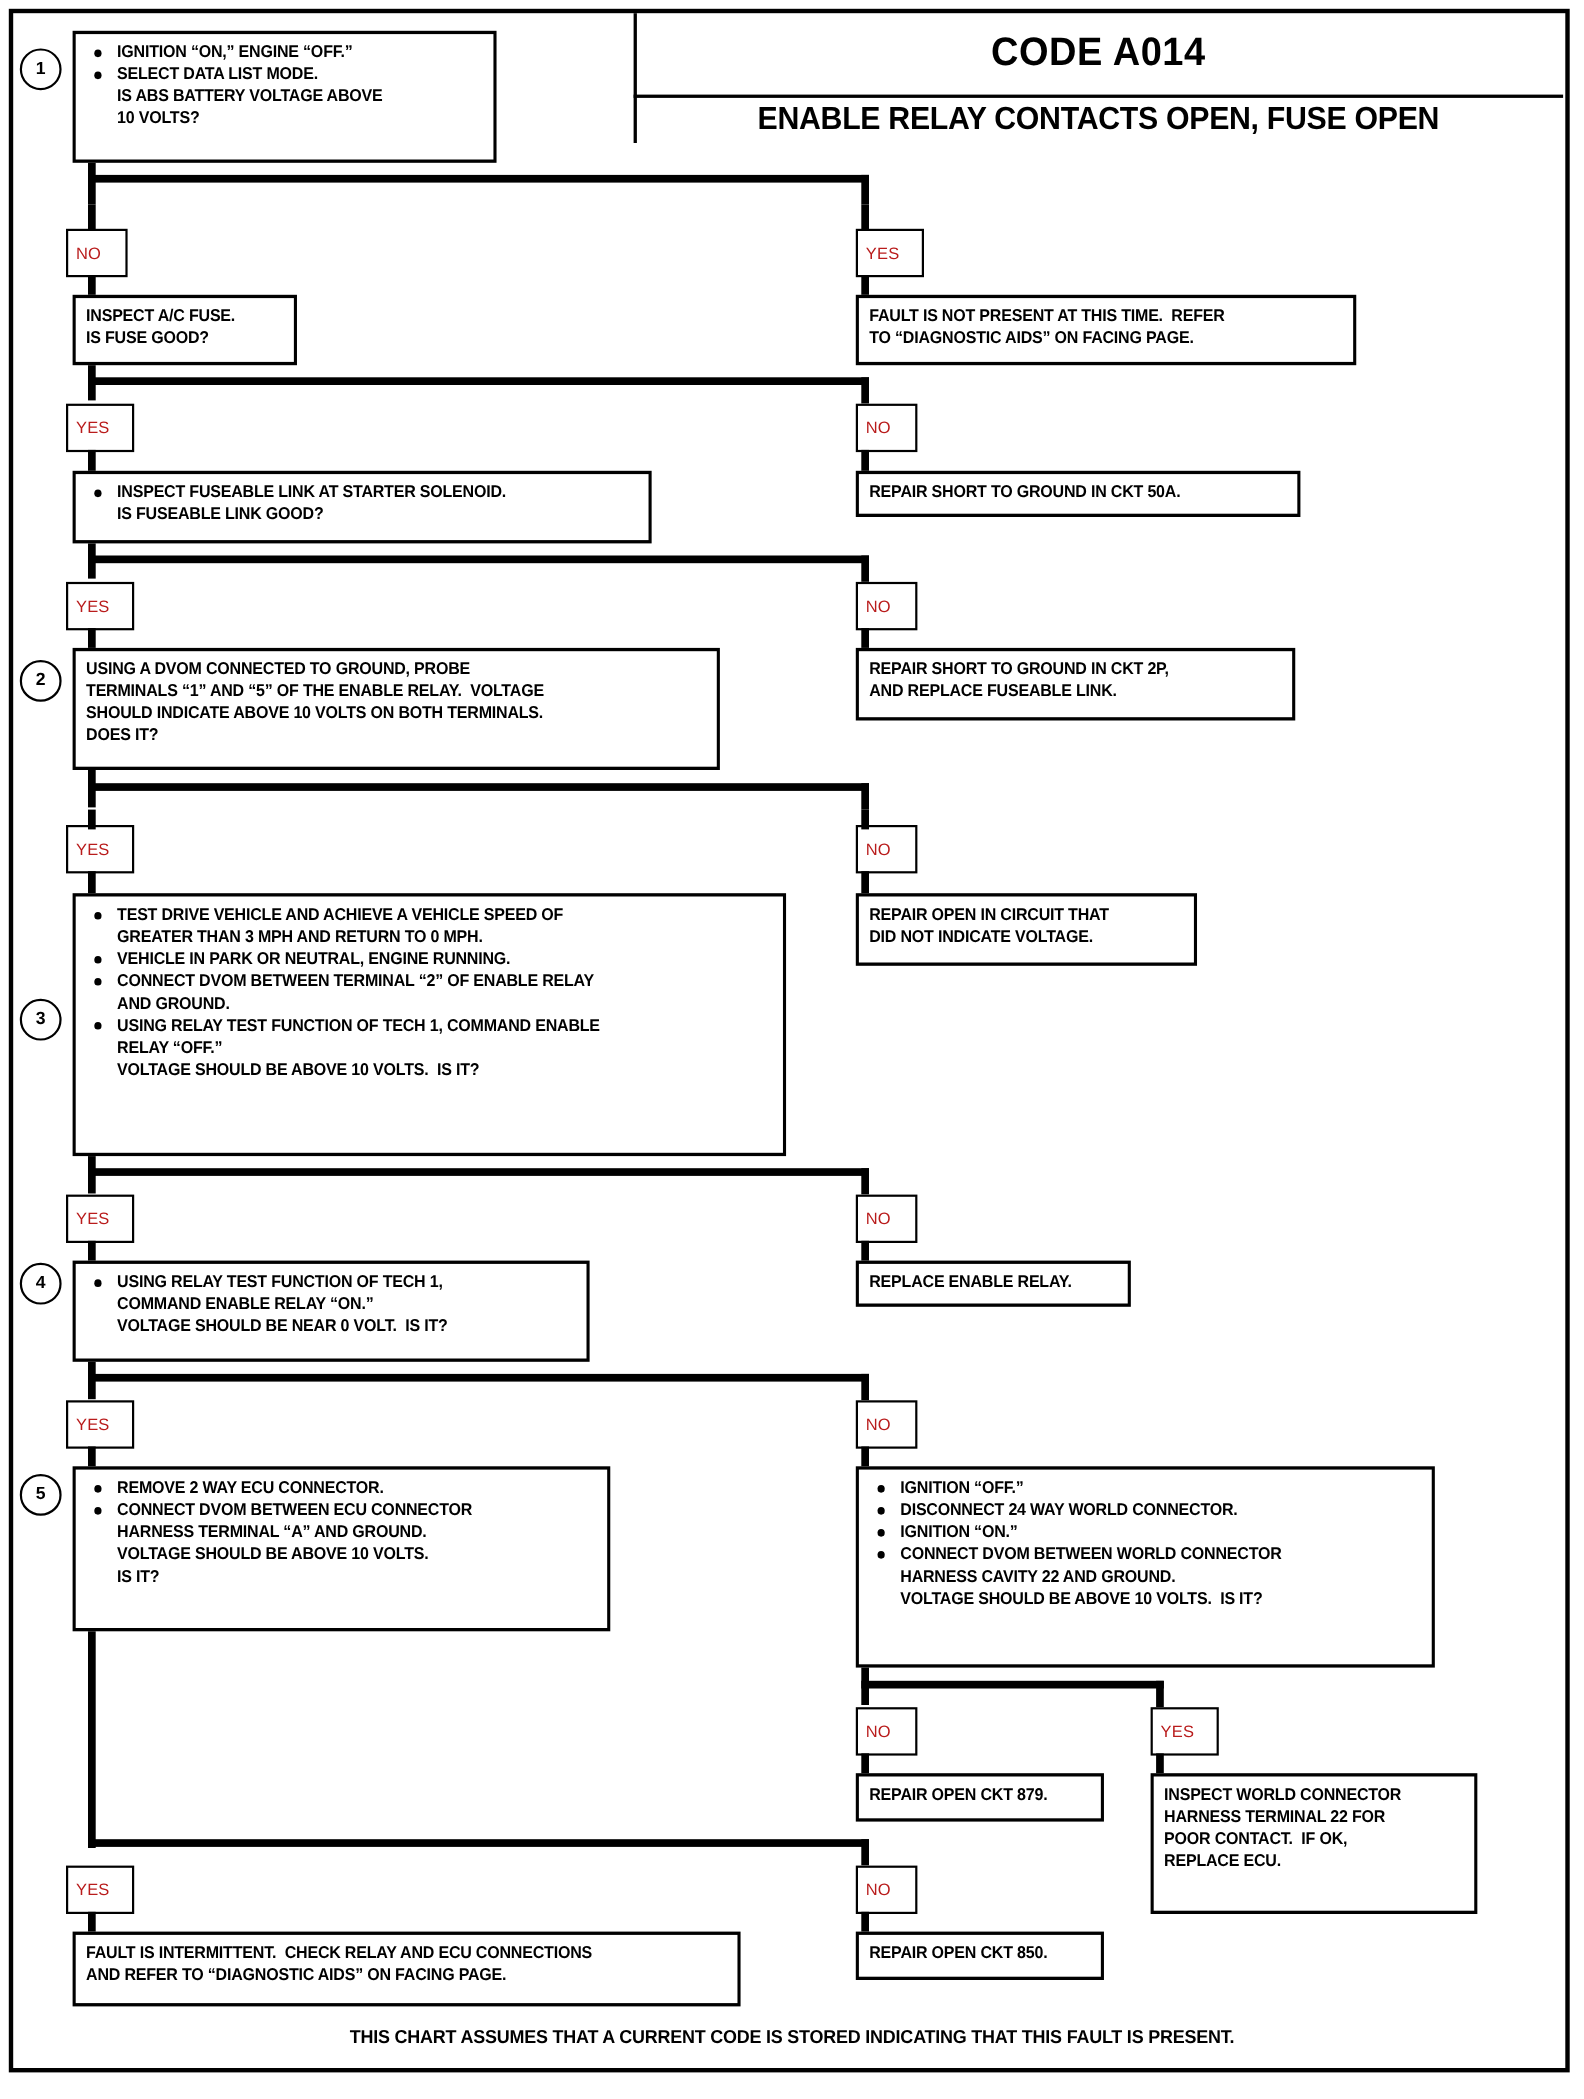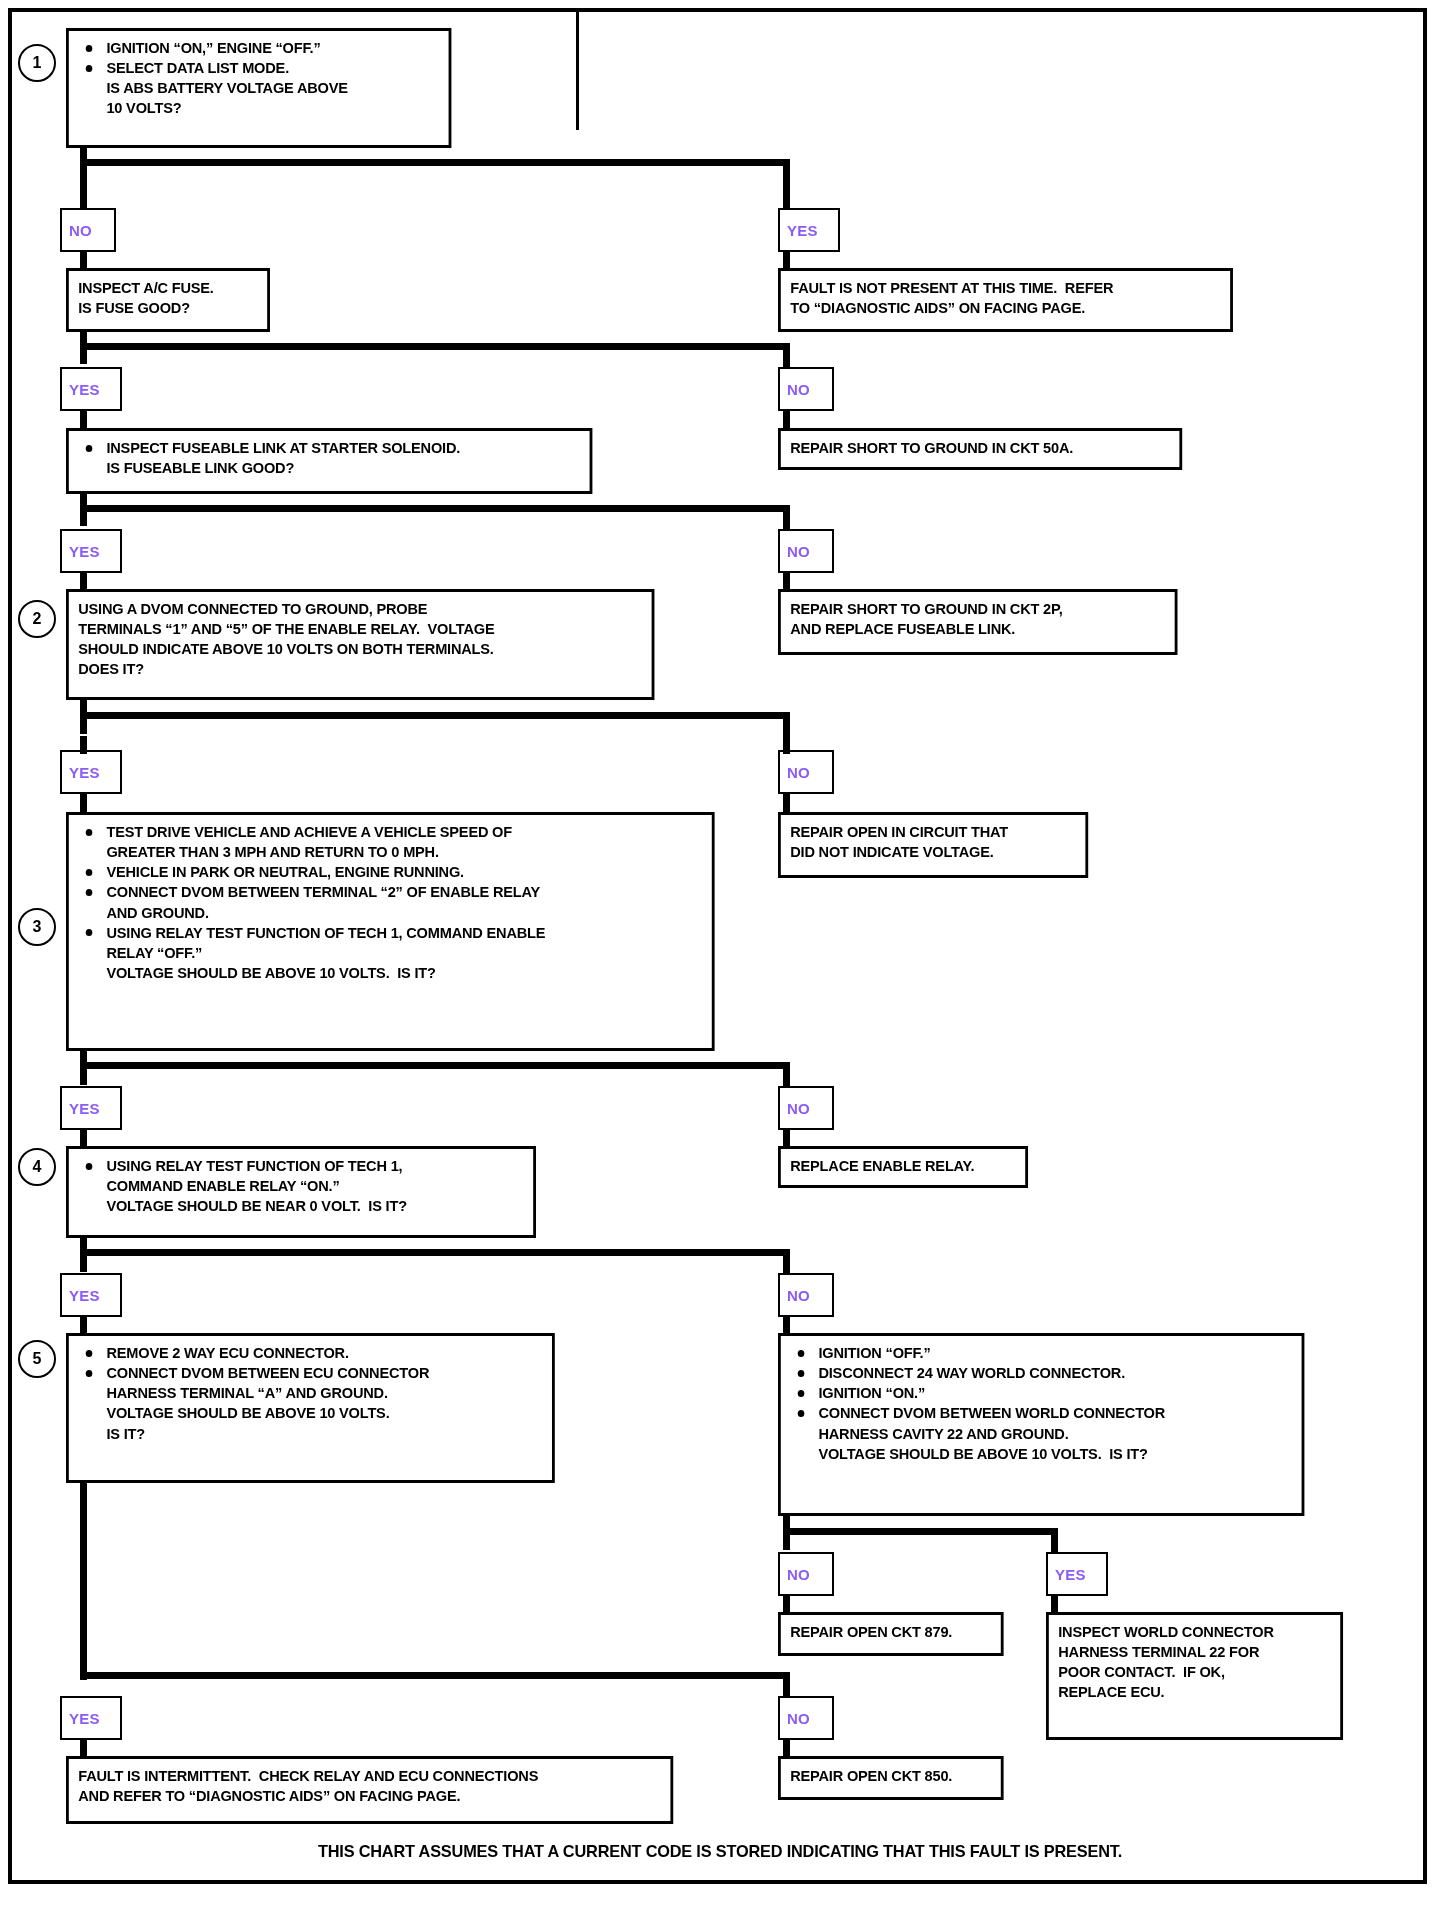--- a/index.html
+++ b/index.html
@@ -67,24 +67,24 @@
     white-space: pre;
   }
   .plain-line { white-space: pre; display:block; }
 
   
   .yn {
     position: absolute;
     box-sizing: border-box;
     border: 2.5px solid #000;
     background: #fff;
-    font-weight: bold;
+    font-weight: normal;
     font-size: 15px;
     letter-spacing: 0.2px;
-    color: #8b5cf6;
+    color: #b91c1c;
     display: flex;
     align-items: center;
     padding-left: 7px;
     height: 44px;
   }
 
   
   .v { position: absolute; background: #000; width: 7px; }
   .h { position: absolute; background: #000; height: 7px; }
 
@@ -165,20 +165,25 @@
   }
 </style>
 </head>
 <body>
 
 <div id="page">
 
   <div id="page-border"></div>
 
   <div id="title-left-rule"></div>
+  <div id="title-block">
+    <div id="title-code">CODE A014</div>
+    <div id="title-rule"></div>
+    <div id="title-desc">ENABLE RELAY CONTACTS OPEN, FUSE OPEN</div>
+  </div>
 
   <div class="step-circle" style="left:18px; top:44px;">1</div>
   <div class="box" style="left:66px; top:28px; width:410px; height:120px;">
     <ul>
       <li>
           <span class="bullet"></span>
           <span class="sub">IGNITION “ON,” ENGINE “OFF.”</span>
         </li>
       <li>
           <span class="bullet"></span>

